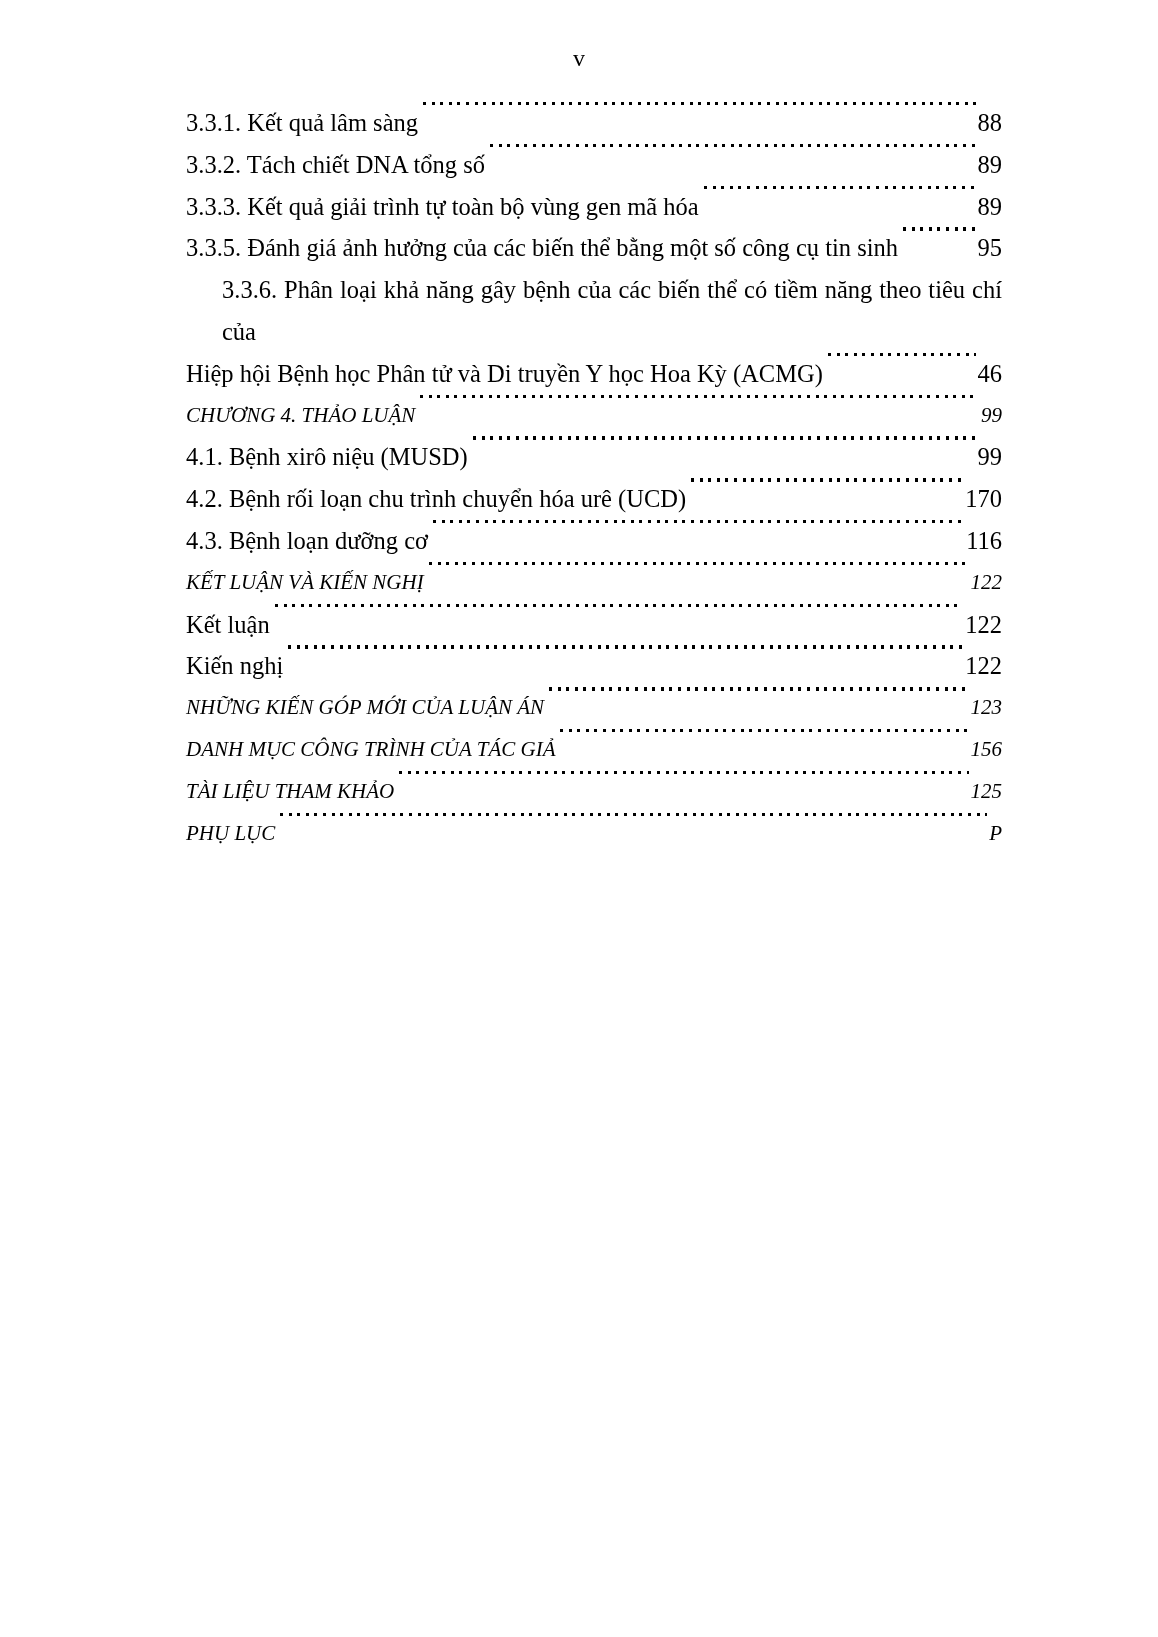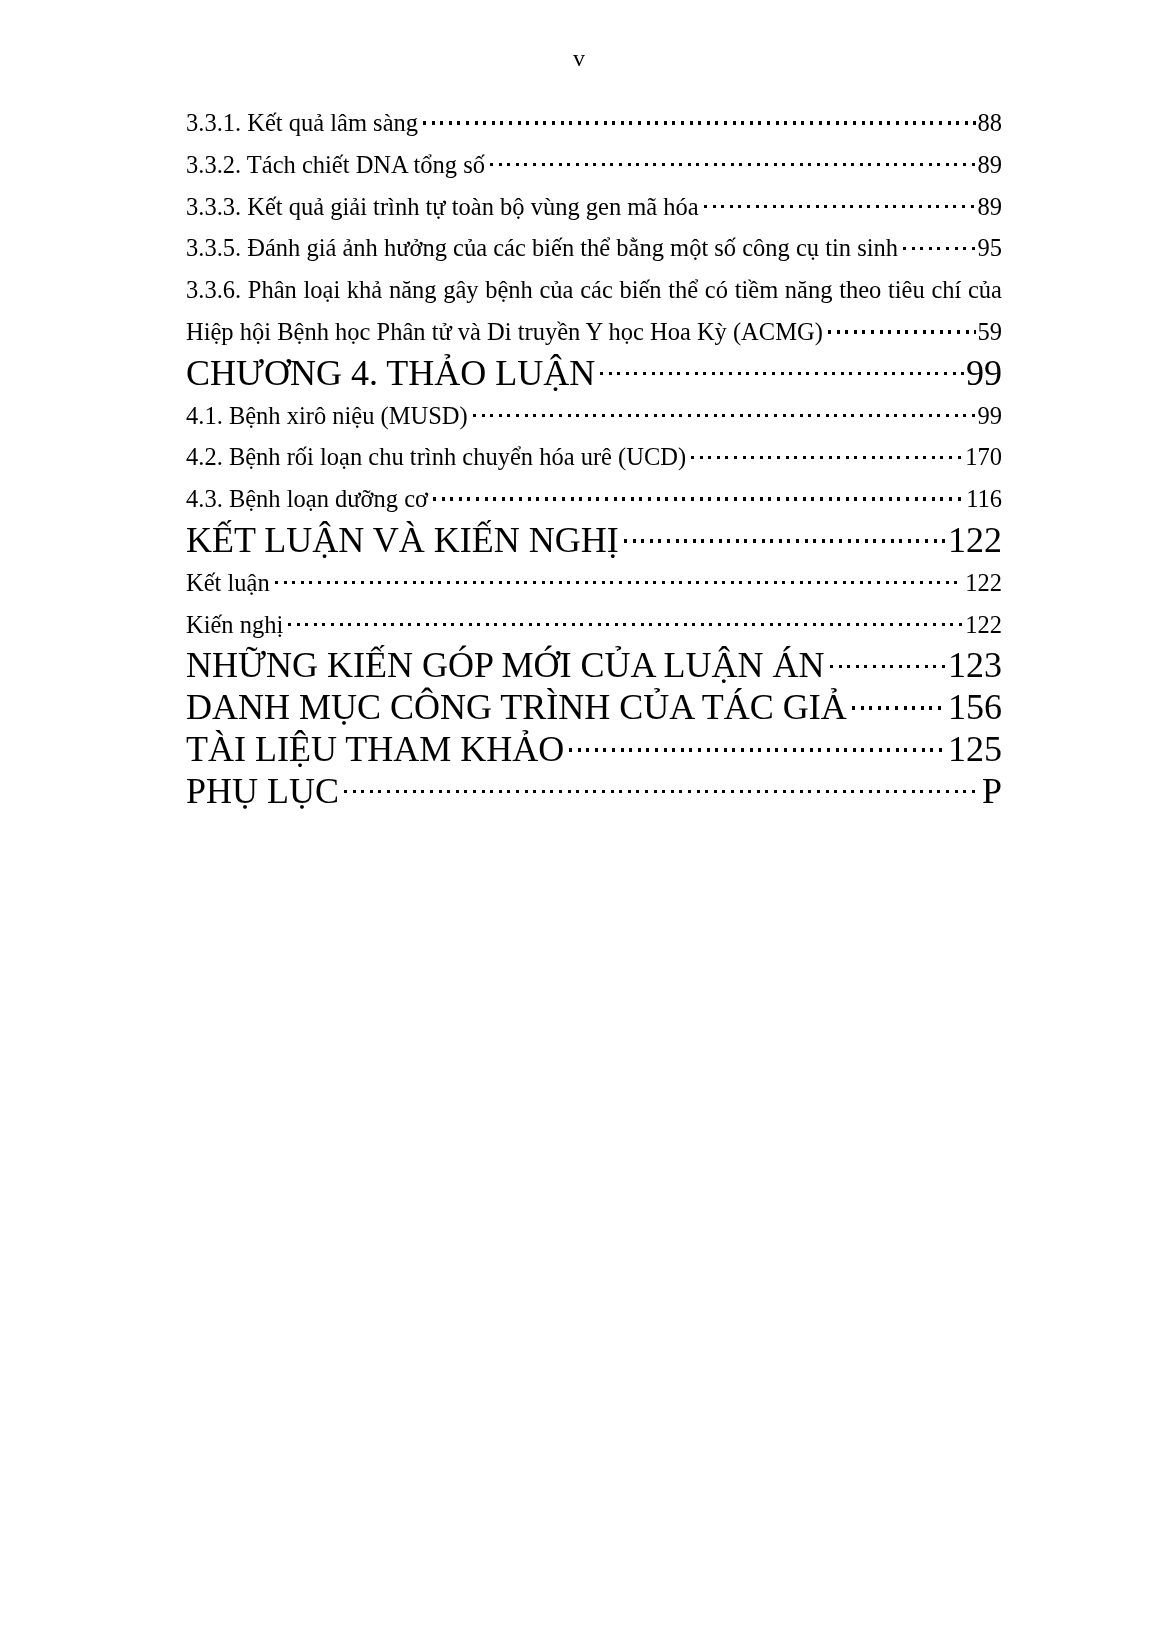--- a/index.html
+++ b/index.html
@@ -21,30 +21,32 @@
     padding-top: 44px;
     text-align: center;
     font-size: 24px;
     line-height: 28px;
   }
   .toc {
     margin: 30px 156px 0 186px; 
   }
   .toc-row {
     display: flex;
-    align-items: center;
+    align-items: flex-start;
     font-size: 24.5px;
     line-height: 41.8px;
     white-space: nowrap;
   }
   .toc-row.chapter {
-    font-size: 36px;
+    font-size: 21px;
+    font-style: italic;
   }
   .toc-row.justify {
     white-space: normal;
+    margin-left: 36px;
   }
   .toc-row.justify .toc-label {
     flex: 1 1 auto;
     text-align: justify;
     text-align-last: justify;
   }
   .toc-label {
     flex: 0 0 auto;
   }
   .dot-leader {
@@ -90,21 +92,21 @@
     <span class="dot-leader"></span>
     <span class="toc-page">95</span>
   </div>
       <div class="toc-row justify">
     <span class="toc-label">3.3.6. Phân loại khả năng gây bệnh của các biến thể có tiềm năng theo tiêu chí của</span>
 
   </div>
       <div class="toc-row">
     <span class="toc-label">Hiệp hội Bệnh học Phân tử và Di truyền Y học Hoa Kỳ (ACMG)</span>
     <span class="dot-leader"></span>
-    <span class="toc-page">59</span>
+    <span class="toc-page">46</span>
   </div>
       <div class="toc-row chapter">
     <span class="toc-label">CHƯƠNG 4. THẢO LUẬN</span>
     <span class="dot-leader"></span>
     <span class="toc-page">99</span>
   </div>
       <div class="toc-row">
     <span class="toc-label">4.1. Bệnh xirô niệu (MUSD)</span>
     <span class="dot-leader"></span>
     <span class="toc-page">99</span>

